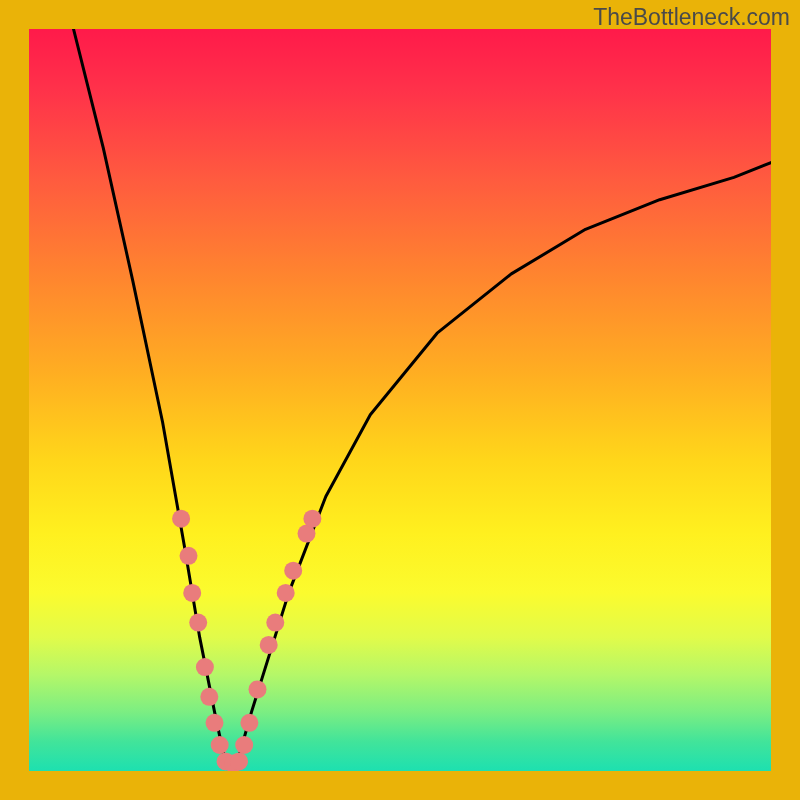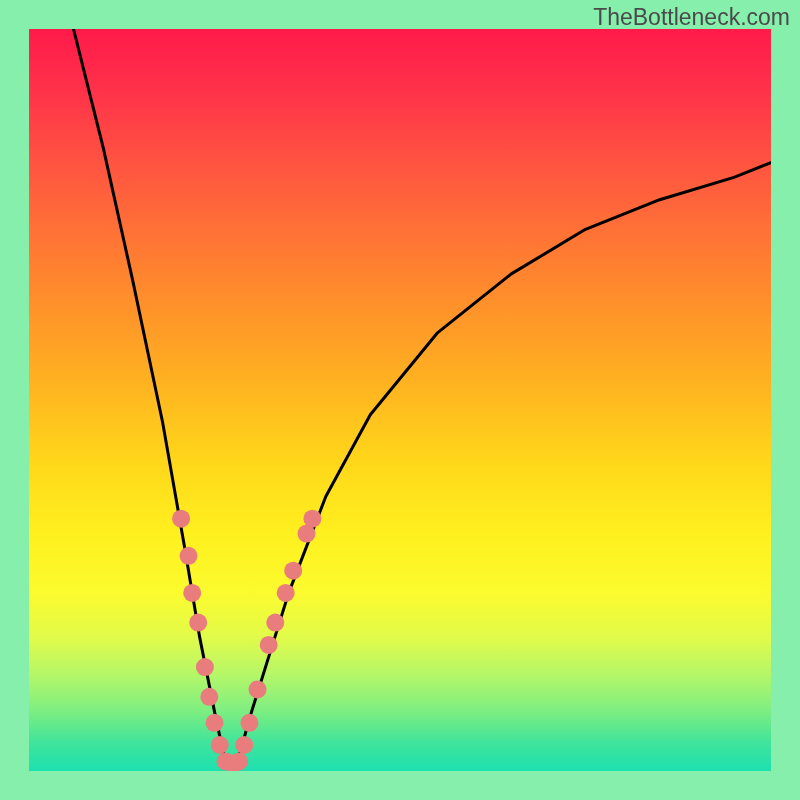--- a/index.html
+++ b/index.html
@@ -10,21 +10,21 @@
     overflow: hidden;
     background: #000;
     font-family: Arial, Helvetica, sans-serif;
   }
   .frame {
     position: absolute;
     top: 0;
     left: 0;
     width: 800px;
     height: 800px;
-    background: #86efac;
+    background: #eab308;
   }
   .plot {
     position: absolute;
     top: 29px;
     left: 29px;
     width: 742px;
     height: 742px;
     
     background: linear-gradient(
       to bottom,

